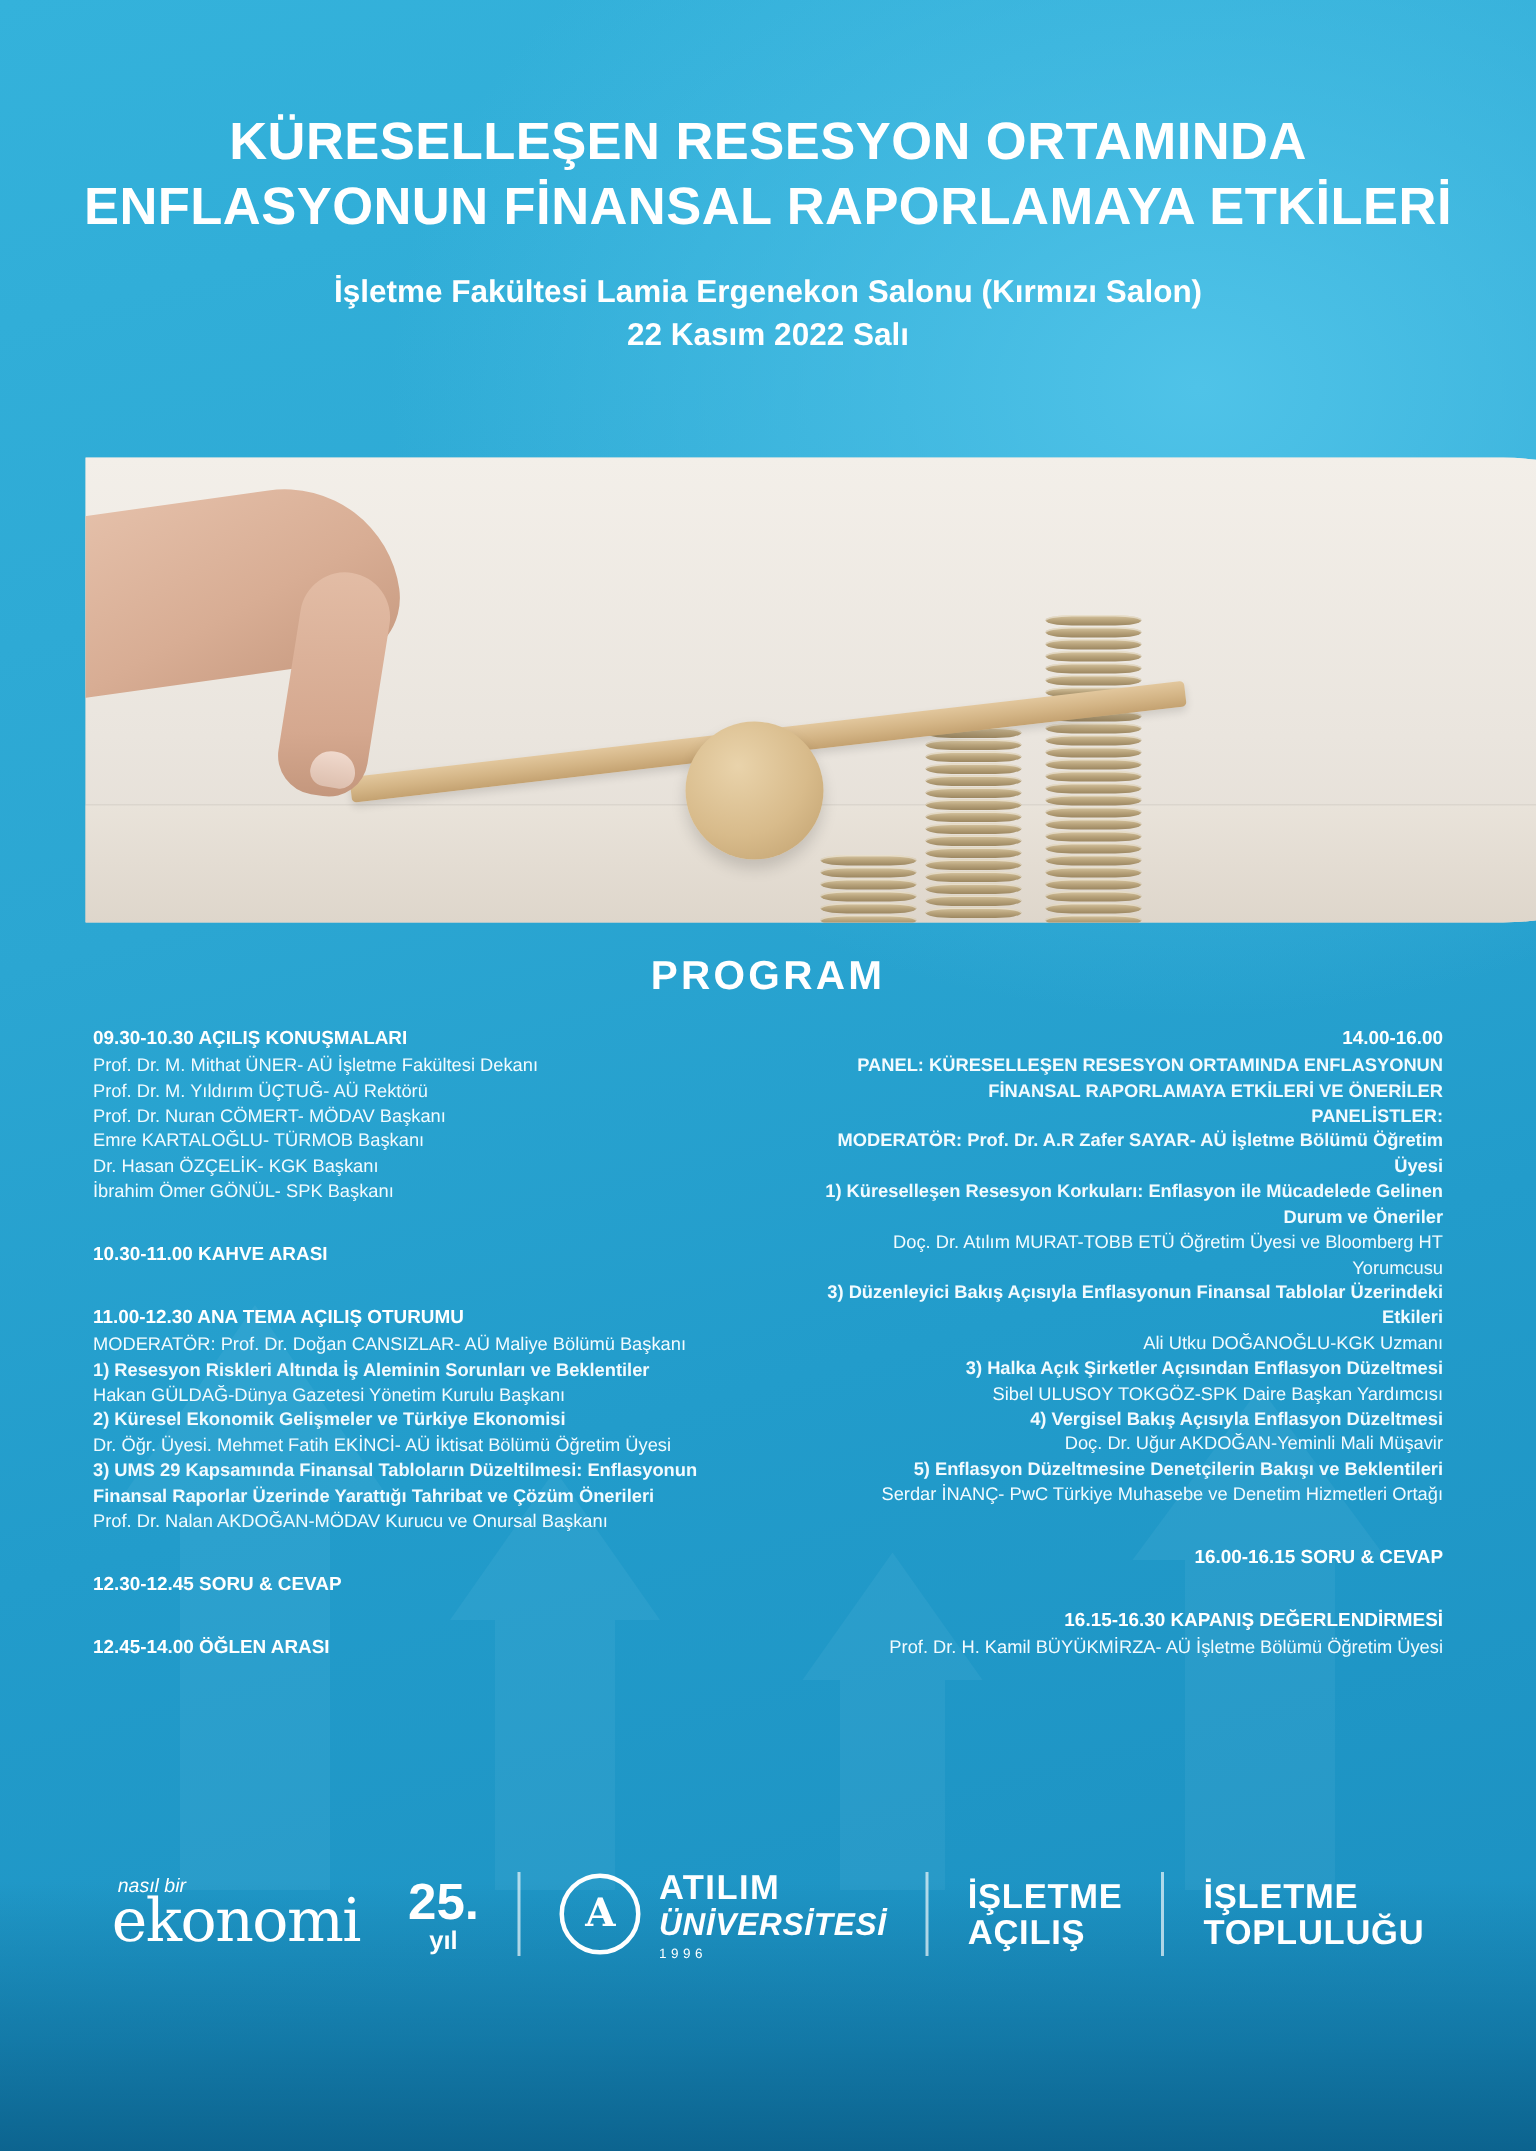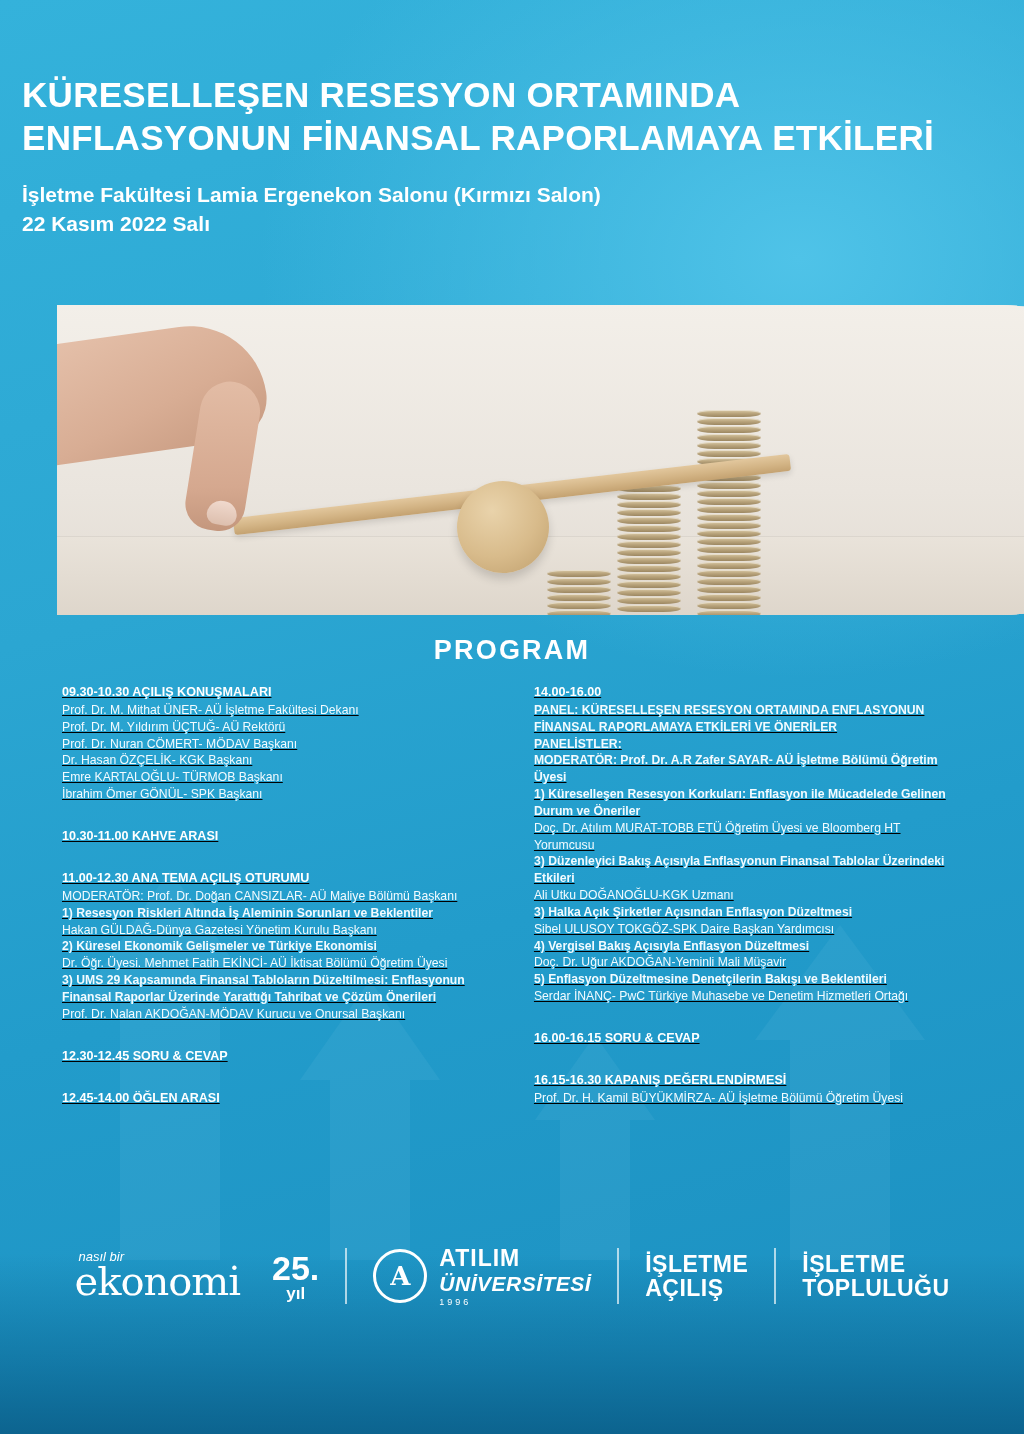--- a/index.html
+++ b/index.html
@@ -24,21 +24,21 @@
     pointer-events: none;
   }
   .bg-band {
     position: absolute; left: 0; right: 0; bottom: 0; height: 180px;
     background: linear-gradient(180deg, rgba(12,110,155,0) 0%, rgba(10,98,142,.55) 60%, rgba(8,88,130,.8) 100%);
   }
 
   
   .title-wrap {
     position: absolute; top: 74px; left: 0; right: 0;
-    text-align: left;
+    text-align: center;
     padding: 0 22px;
   }
   .title {
     color: #ffffff;
     font-weight: bold;
     font-size: 35px;
     line-height: 1.22;
     letter-spacing: .3px;
   }
   .subtitle {
@@ -134,24 +134,23 @@
     color: #ffffff;
     font-weight: bold;
     font-size: 27px;
     letter-spacing: 2.2px;
   }
   .cols {
     position: absolute;
     top: 684px; left: 62px; right: 62px;
     display: flex;
     gap: 38px;
-    text-decoration: underline;
   }
   .col { width: 50%; }
-  .col.right { padding-left: 3px; }
+  .col.right { padding-left: 3px; text-align: right; }
 
   .blk { margin-bottom: 14px; }
   .hd {
     color: #ffffff;
     font-weight: bold;
     font-size: 12.6px;
     line-height: 1.35;
     margin-bottom: 1px;
   }
   .ln {
@@ -298,22 +297,22 @@
   <div class="program-title">PROGRAM</div>
 
   <div class="cols">
     <div class="col left">
 
       <div class="blk">
         <div class="hd">09.30-10.30 AÇILIŞ KONUŞMALARI</div>
         <div class="ln">Prof. Dr. M. Mithat ÜNER- AÜ İşletme Fakültesi Dekanı</div>
         <div class="ln">Prof. Dr. M. Yıldırım ÜÇTUĞ- AÜ Rektörü</div>
         <div class="ln">Prof. Dr. Nuran CÖMERT- MÖDAV Başkanı</div>
+        <div class="ln">Emre KARTALOĞLU- TÜRMOB Başkanı</div>
         <div class="ln">Dr. Hasan ÖZÇELİK- KGK Başkanı</div>
-        <div class="ln">Emre KARTALOĞLU- TÜRMOB Başkanı</div>
         <div class="ln">İbrahim Ömer GÖNÜL- SPK Başkanı</div>
       </div>
 
       <div class="gap"></div>
       <div class="blk">
         <div class="hd">10.30-11.00 KAHVE ARASI</div>
       </div>
 
       <div class="gap"></div>
       <div class="blk">

